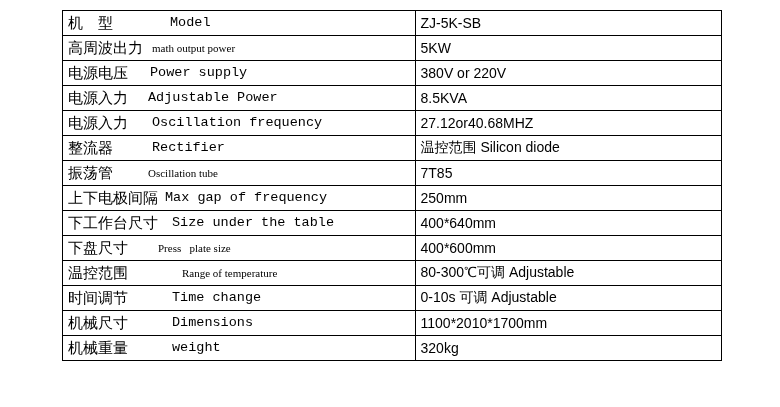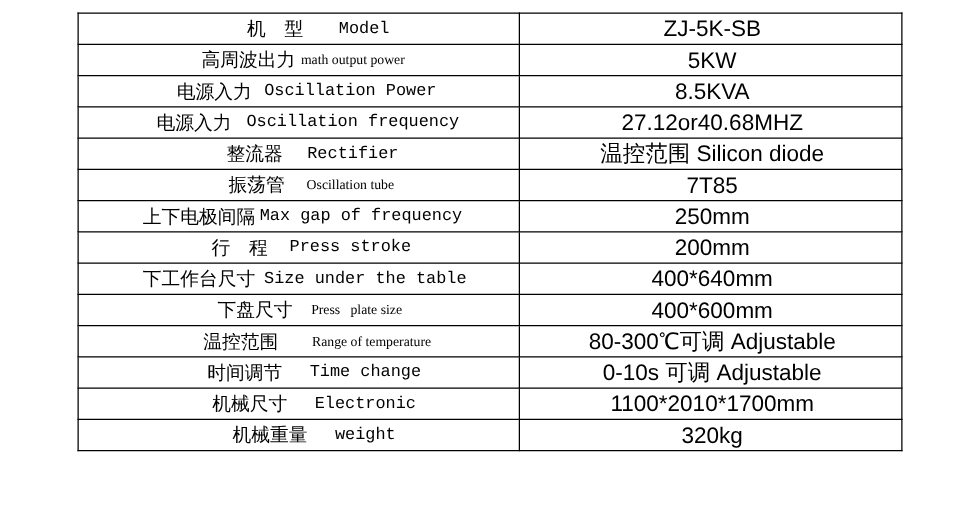--- a/index.html
+++ b/index.html
@@ -20,21 +20,20 @@
     table-layout: fixed;
     color: #000000;
   }
   .spec-table td {
     border: 1px solid #000000;
     height: 24px;
     padding: 0 2px 0 5px;
     vertical-align: middle;
     overflow: hidden;
     white-space: nowrap;
-    text-align: center;
   }
   .col-label { width: 352px; }
   .col-value { width: 306px; }
   .cn {
     display: inline-block;
     font-family: "Liberation Sans", sans-serif;
     font-size: 15px;
     vertical-align: middle;
     white-space: pre;
   }
@@ -45,21 +44,21 @@
   .en-mono {
     font-family: "Liberation Mono", monospace;
     font-size: 13.5px;
   }
   .en-sans {
     font-family: Liberation Serif, serif;
     font-size: 11px;
   }
   .value-cell {
     font-family: "Liberation Sans", sans-serif;
-    font-size: 18px;
+    font-size: 14px;
     white-space: pre;
   }
 </style>
 </head>
 <body>
 
 <table class="spec-table">
   <colgroup>
     <col class="col-label">
     <col class="col-value">
@@ -67,61 +66,61 @@
   <tbody>
     <tr>
       <td><span class="cn" style="width:102px">机　型</span><span class="en en-mono">Model</span></td>
       <td class="value-cell">ZJ-5K-SB</td>
     </tr>
     <tr>
       <td><span class="cn" style="width:84px">高周波出力</span><span class="en en-sans">math output power</span></td>
       <td class="value-cell">5KW</td>
     </tr>
     <tr>
-      <td><span class="cn" style="width:80px">电源入力</span><span class="en en-mono">Oscillation Power</span></td>
+      <td><span class="cn" style="width:82px">电源电压</span><span class="en en-mono">Power supply</span></td>
+      <td class="value-cell">380V or 220V</td>
+    </tr>
+    <tr>
+      <td><span class="cn" style="width:80px">电源入力</span><span class="en en-mono">Adjustable Power</span></td>
       <td class="value-cell">8.5KVA</td>
     </tr>
     <tr>
       <td><span class="cn" style="width:84px">电源入力</span><span class="en en-mono">Oscillation frequency</span></td>
       <td class="value-cell">27.12or40.68MHZ</td>
     </tr>
     <tr>
       <td><span class="cn" style="width:84px">整流器</span><span class="en en-mono">Rectifier</span></td>
       <td class="value-cell">温控范围    Silicon diode</td>
     </tr>
     <tr>
       <td><span class="cn" style="width:80px">振荡管</span><span class="en en-sans">Oscillation tube</span></td>
       <td class="value-cell">7T85</td>
     </tr>
     <tr>
       <td><span class="cn" style="width:97px">上下电极间隔</span><span class="en en-mono">Max gap of frequency</span></td>
       <td class="value-cell">250mm</td>
     </tr>
     <tr>
-      <td><span class="cn" style="width:80px">行　程</span><span class="en en-mono">Press stroke</span></td>
-      <td class="value-cell">200mm</td>
-    </tr>
-    <tr>
       <td><span class="cn" style="width:104px">下工作台尺寸</span><span class="en en-mono">Size under the table</span></td>
       <td class="value-cell">400*640mm</td>
     </tr>
     <tr>
       <td><span class="cn" style="width:90px">下盘尺寸</span><span class="en en-sans">Press   plate size</span></td>
       <td class="value-cell">400*600mm</td>
     </tr>
     <tr>
       <td><span class="cn" style="width:114px">温控范围</span><span class="en en-sans">Range of temperature</span></td>
       <td class="value-cell">80-300℃可调  Adjustable</td>
     </tr>
     <tr>
       <td><span class="cn" style="width:104px">时间调节</span><span class="en en-mono">Time change</span></td>
       <td class="value-cell">0-10s 可调 Adjustable</td>
     </tr>
     <tr>
-      <td><span class="cn" style="width:104px">机械尺寸</span><span class="en en-mono">Electronic</span></td>
+      <td><span class="cn" style="width:104px">机械尺寸</span><span class="en en-mono">Dimensions</span></td>
       <td class="value-cell">1100*2010*1700mm</td>
     </tr>
     <tr>
       <td><span class="cn" style="width:104px">机械重量</span><span class="en en-mono">weight</span></td>
       <td class="value-cell">320kg</td>
     </tr>
   </tbody>
 </table>
 
 </body></html>

